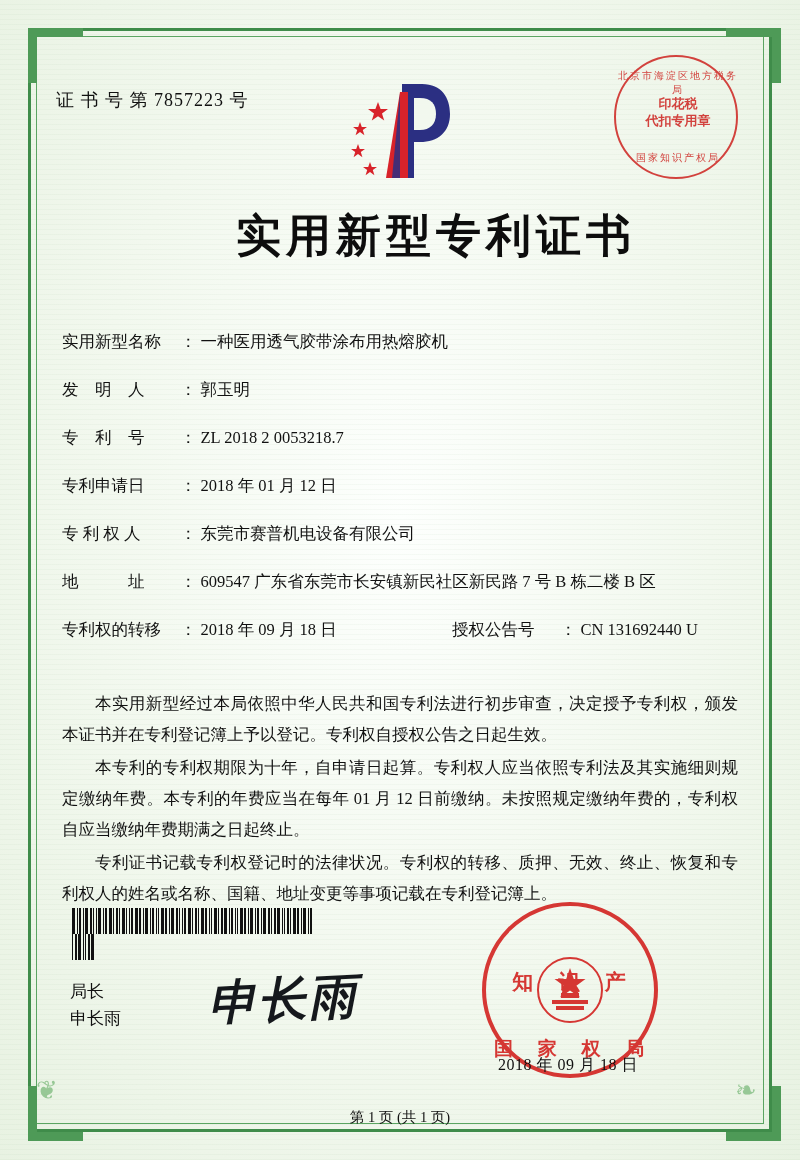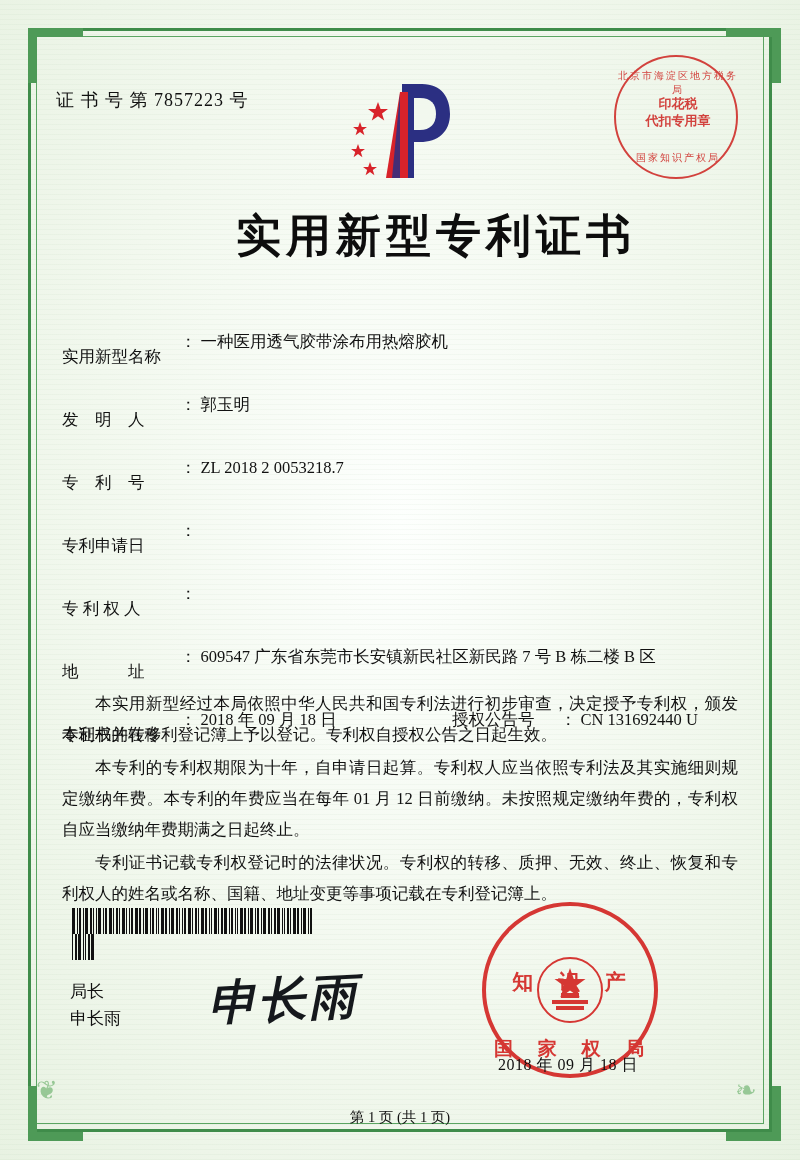--- a/index.html
+++ b/index.html
@@ -133,21 +133,20 @@
   .field {
     display: flex;
     align-items: flex-start;
     margin-bottom: 24px;
     line-height: 24px;
   }
   .f-label {
     width: 118px;
     flex: 0 0 118px;
     white-space: nowrap;
-    margin-top: 15px;
   }
   .f-colon { margin-right: 4px; }
   .f-value { flex: 1; }
 
   .field-row2 {
     display: flex;
   }
   .field-row2 .half { width: 390px; display: flex; }
   .field-row2 .half2 { display: flex; justify-content: center; }
   .field-row2 .f-label { width: 118px; flex: 0 0 118px; }
@@ -300,25 +299,27 @@
 
     <div class="field">
       <span class="f-label">专　利　号</span>
       <span class="f-colon">：</span>
       <span class="f-value">ZL 2018 2 0053218.7</span>
     </div>
 
     <div class="field">
       <span class="f-label">专利申请日</span>
       <span class="f-colon">：</span>
+      <span class="f-value">2018 年 01 月 12 日</span>
     </div>
 
     <div class="field">
       <span class="f-label">专 利 权 人</span>
       <span class="f-colon">：</span>
+      <span class="f-value">东莞市赛普机电设备有限公司</span>
     </div>
 
     <div class="field">
       <span class="f-label">地　　　址</span>
       <span class="f-colon">：</span>
       <span class="f-value">609547 广东省东莞市长安镇新民社区新民路 7 号 B 栋二楼 B 区</span>
     </div>
 
     <div class="field field-row2">
       <span class="half">

